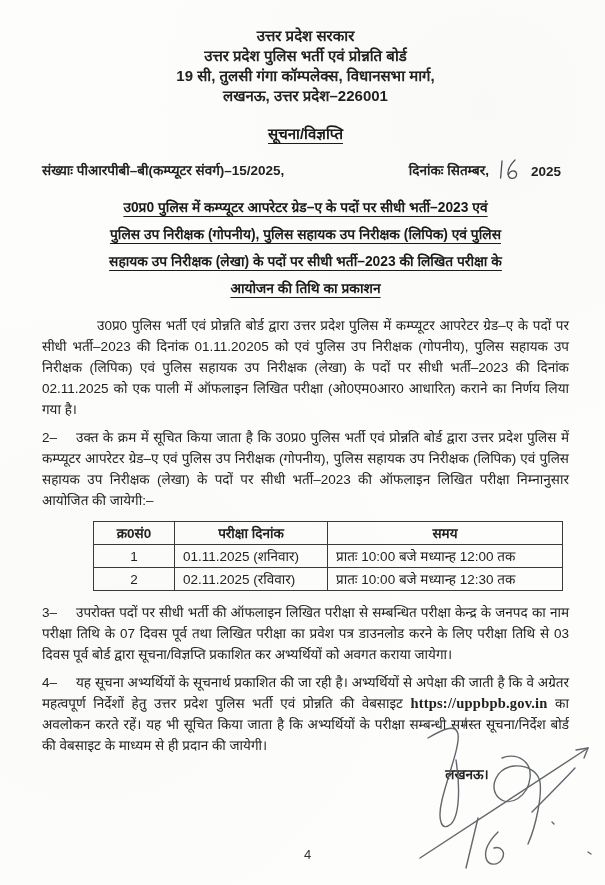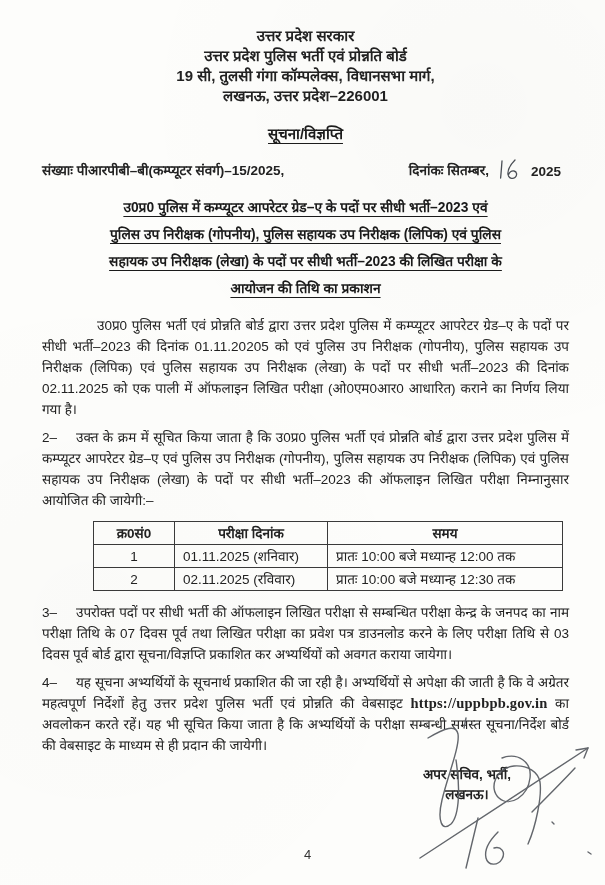--- a/index.html
+++ b/index.html
@@ -134,21 +134,20 @@
         <td class="col-time">प्रातः 10:00 बजे मध्यान्ह 12:30 तक</td>
       </tr>
     </tbody>
   </table>
 
   <p class="para numbered" style="margin-top:11px;"><span class="pnum">3–</span><span>उपरोक्त पदों पर सीधी भर्ती की ऑफलाइन लिखित परीक्षा से सम्बन्धित परीक्षा केन्द्र के जनपद का नाम परीक्षा तिथि के 07 दिवस पूर्व तथा लिखित परीक्षा का प्रवेश पत्र डाउनलोड करने के लिए परीक्षा तिथि से 03 दिवस पूर्व बोर्ड द्वारा सूचना/विज्ञप्ति प्रकाशित कर अभ्यर्थियों को अवगत कराया जायेगा।</span></p>
 
   <p class="para numbered"><span class="pnum">4–</span><span>यह सूचना अभ्यर्थियों के सूचनार्थ प्रकाशित की जा रही है। अभ्यर्थियों से अपेक्षा की जाती है कि वे अग्रेतर महत्वपूर्ण निर्देशों हेतु उत्तर प्रदेश पुलिस भर्ती एवं प्रोन्नति की वेबसाइट </span><span class="weblink">https://uppbpb.gov.in</span><span> का अवलोकन करते रहें। यह भी सूचित किया जाता है कि अभ्यर्थियों के परीक्षा सम्बन्धी समस्त सूचना/निर्देश बोर्ड की वेबसाइट के माध्यम से ही प्रदान की जायेगी।</span></p>
 
   <div class="sig-block">
-    <div>अपर सचिव, भर्ती,</div>
     <div>लखनऊ।</div>
   </div>
 
   <div class="page-num">4</div>
 
   <svg class="scrawl" width="335" height="285" viewBox="0 0 335 285">
     <g fill="none" stroke="#565a60" stroke-width="1.4" stroke-linecap="round" opacity="0.92">
 
       <path d="M158 138 C175 128, 186 124, 188 134 C190 146, 178 175, 172 200 C167 221, 172 232, 181 224 C190 215, 190 185, 186 160"></path>
 

